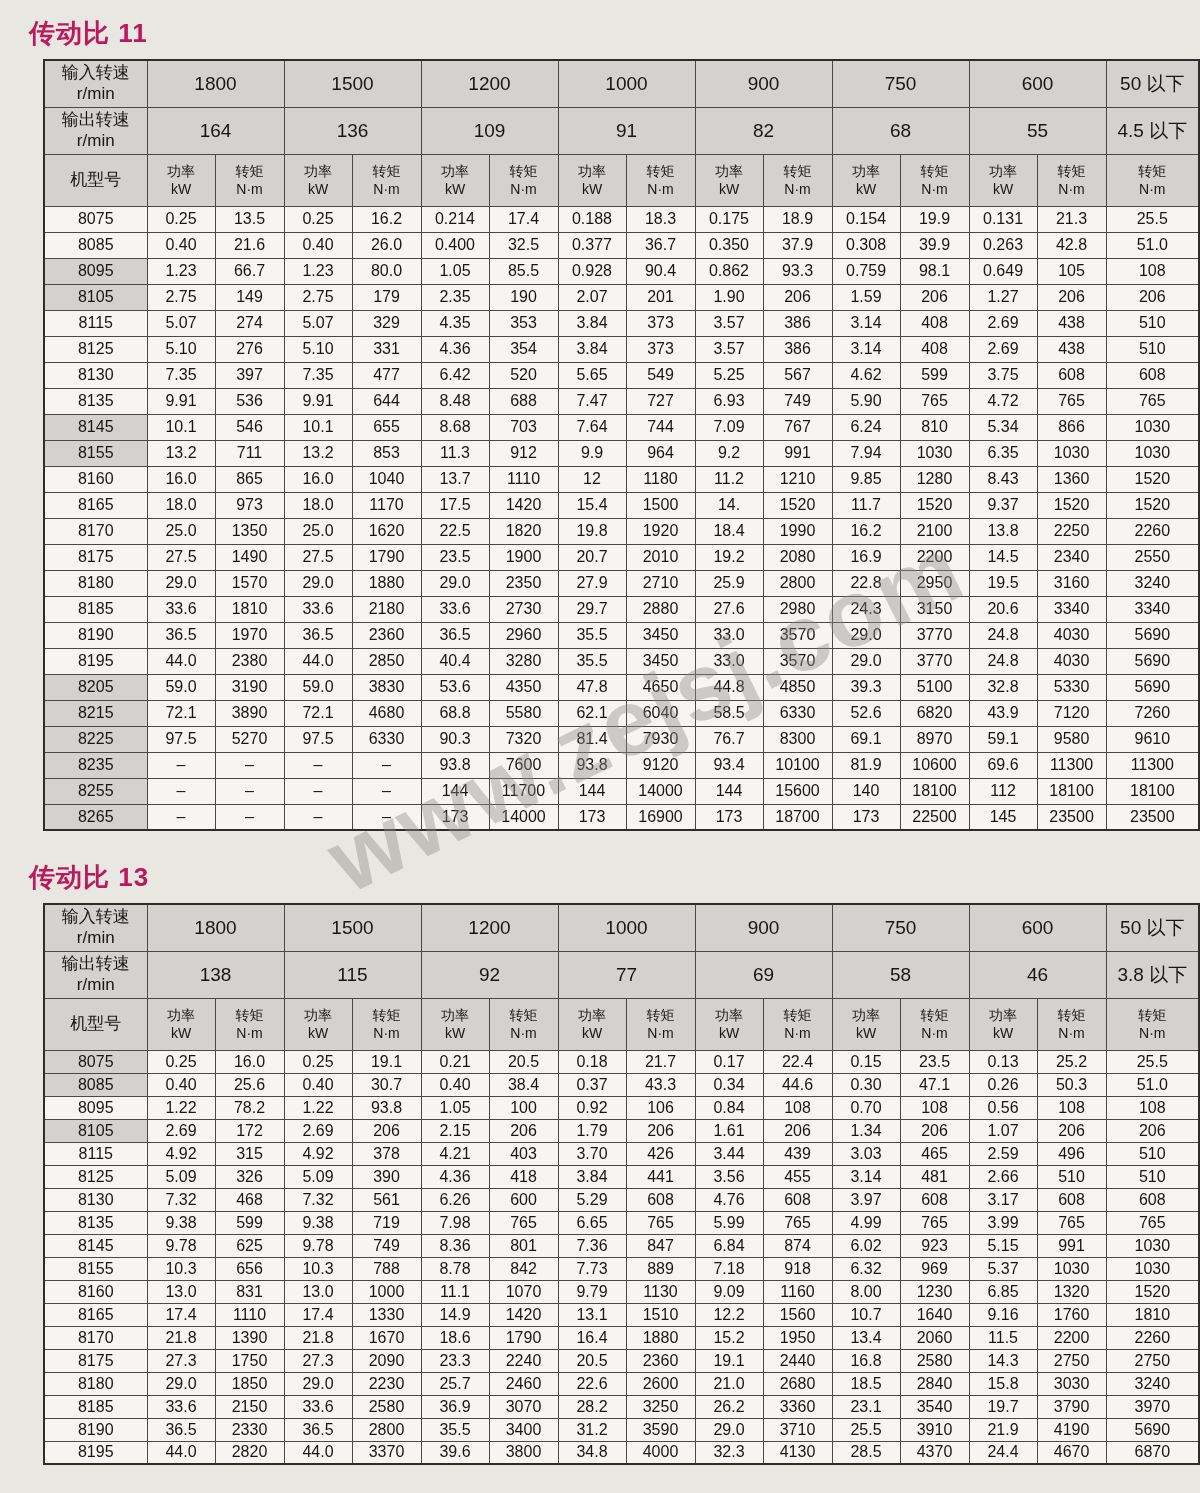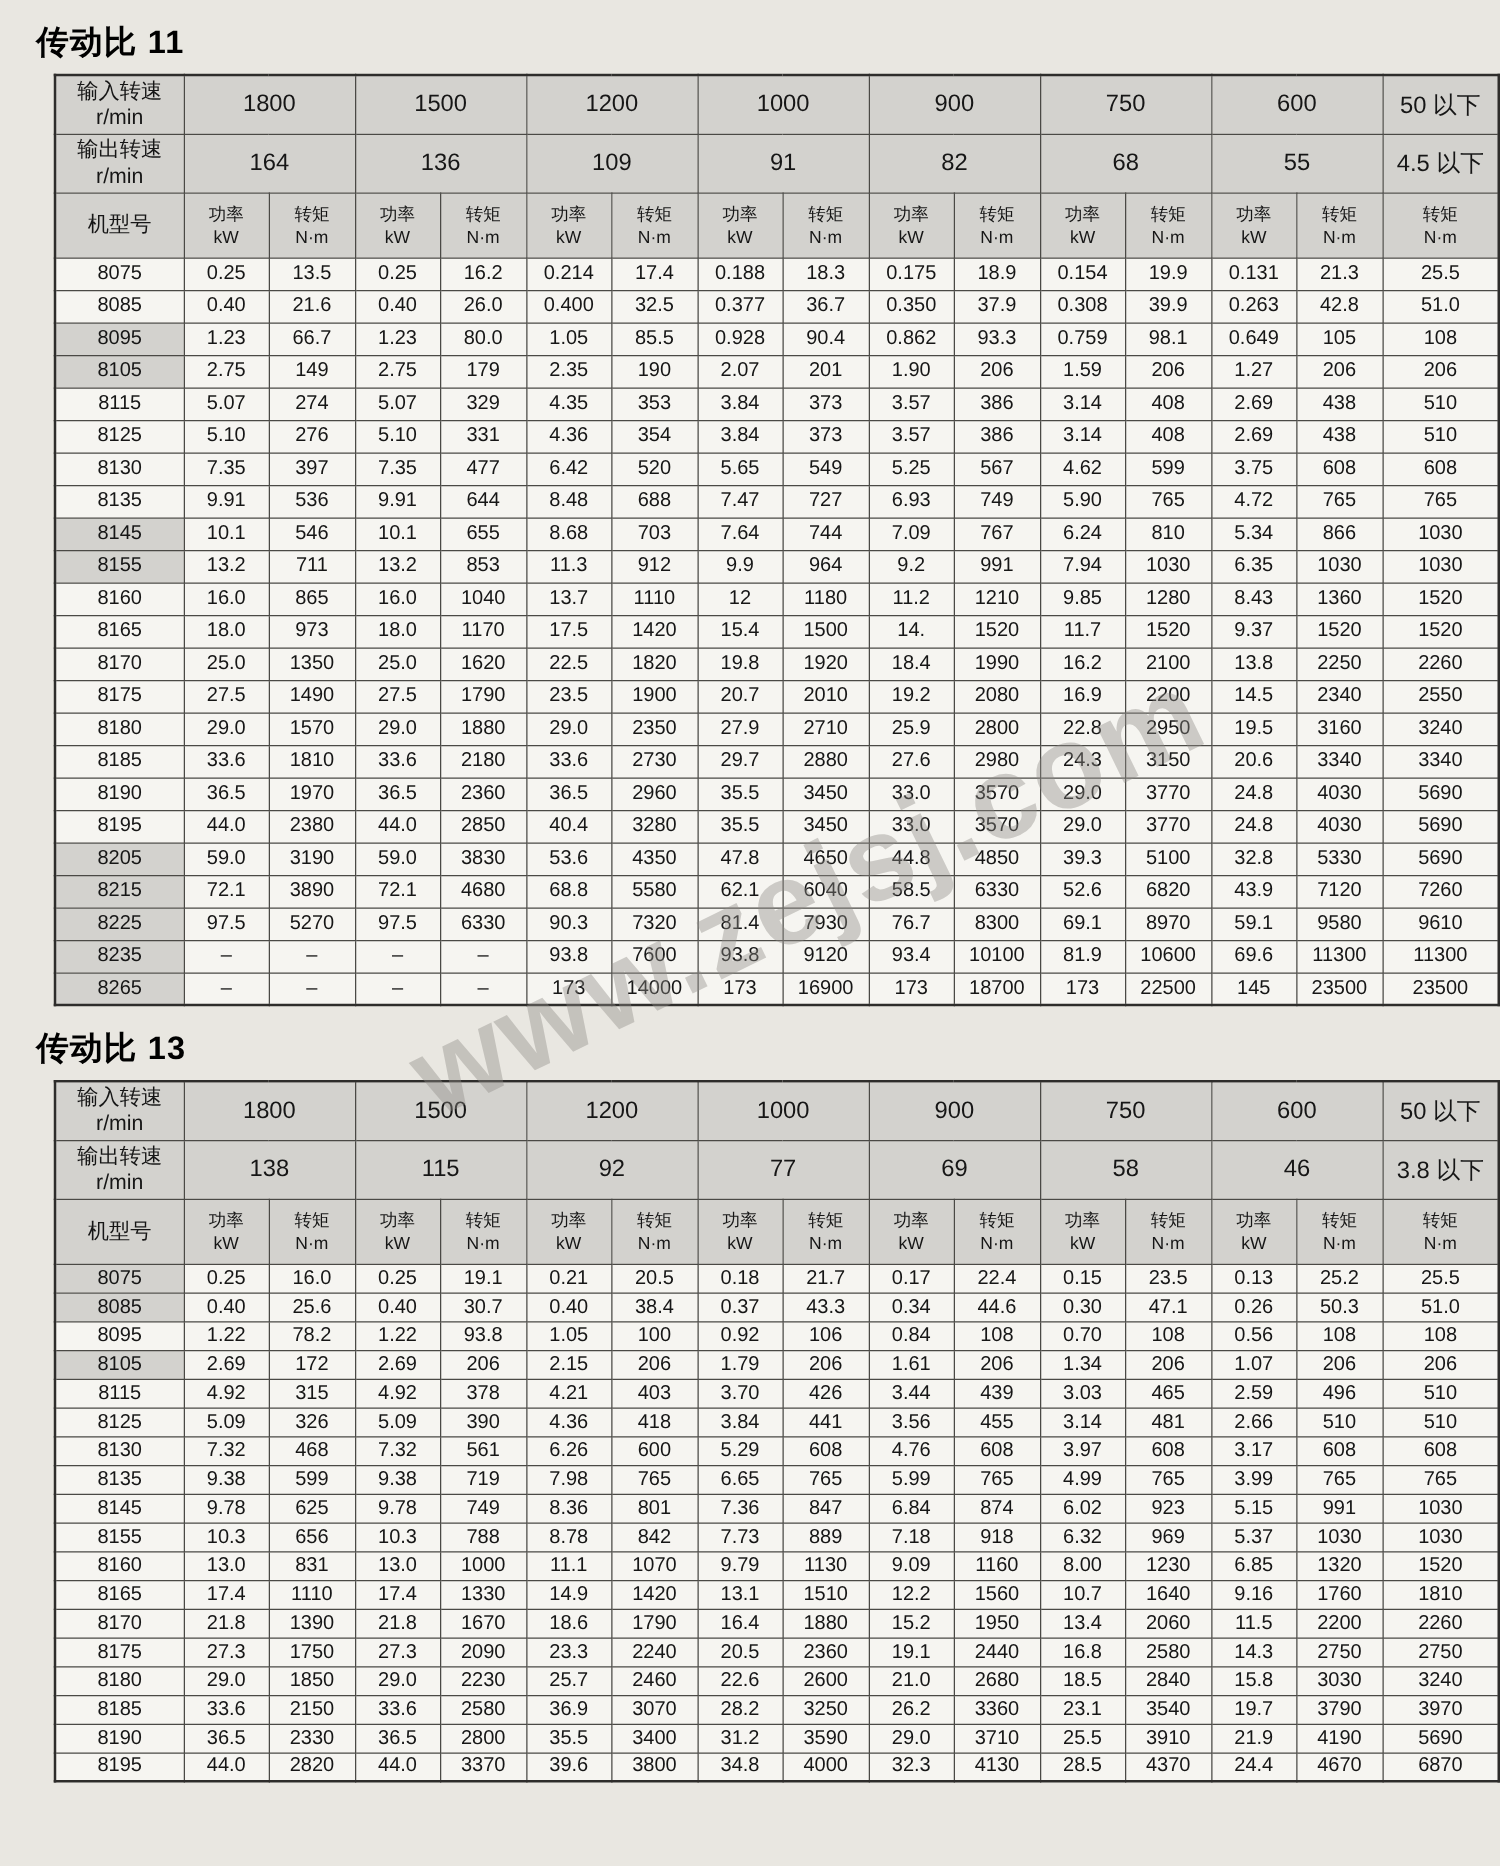--- a/index.html
+++ b/index.html
@@ -2,24 +2,24 @@
 <html><head>
 <meta charset="utf-8">
 <style>
   html,body{margin:0;padding:0;background:#e9e7e1;}
   .page{
     position:relative;width:1200px;height:1493px;background:#e9e7e1;
     font-family:"Liberation Sans","DejaVu Sans",sans-serif;overflow:hidden;
     box-sizing:border-box;padding:16px 20px 0 25px;
   }
   .tbl-title{
-    font-size:26px;font-weight:bold;color:#000000;margin:0 0 8px 4px;
+    font-size:26px;font-weight:bold;color:#be185d;margin:0 0 8px 4px;
     letter-spacing:1px;
   }
-  .section-2 .tbl-title{margin-top:16px;}
+  .section-2 .tbl-title{margin-top:29px;}
   table.spec{
     border-collapse:collapse;table-layout:fixed;width:1155px;
     background:#f6f5f1;border:2px solid #2e2d2b;margin-left:18px;
   }
   table.spec td{
     border:1px solid #4a4945;text-align:center;padding:0;color:#161616;
     overflow:hidden;
   }
   .hrow{height:47px;}
   .chrow{height:52px;}
@@ -513,20 +513,38 @@
             <td class="dcell val">9120</td>
             <td class="dcell val">93.4</td>
             <td class="dcell val">10100</td>
             <td class="dcell val">81.9</td>
             <td class="dcell val">10600</td>
             <td class="dcell val">69.6</td>
             <td class="dcell val">11300</td>
             <td class="dcell val">11300</td>
           </tr>
           <tr class="drow">
+            <td class="dcell model gray">8255</td>
+            <td class="dcell val">–</td>
+            <td class="dcell val">–</td>
+            <td class="dcell val">–</td>
+            <td class="dcell val">–</td>
+            <td class="dcell val">144</td>
+            <td class="dcell val">11700</td>
+            <td class="dcell val">144</td>
+            <td class="dcell val">14000</td>
+            <td class="dcell val">144</td>
+            <td class="dcell val">15600</td>
+            <td class="dcell val">140</td>
+            <td class="dcell val">18100</td>
+            <td class="dcell val">112</td>
+            <td class="dcell val">18100</td>
+            <td class="dcell val">18100</td>
+          </tr>
+          <tr class="drow">
             <td class="dcell model gray">8265</td>
             <td class="dcell val">–</td>
             <td class="dcell val">–</td>
             <td class="dcell val">–</td>
             <td class="dcell val">–</td>
             <td class="dcell val">173</td>
             <td class="dcell val">14000</td>
             <td class="dcell val">173</td>
             <td class="dcell val">16900</td>
             <td class="dcell val">173</td>

